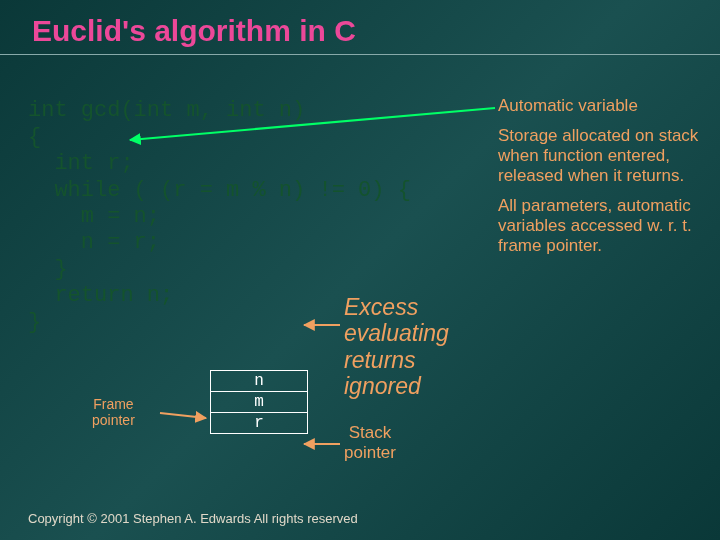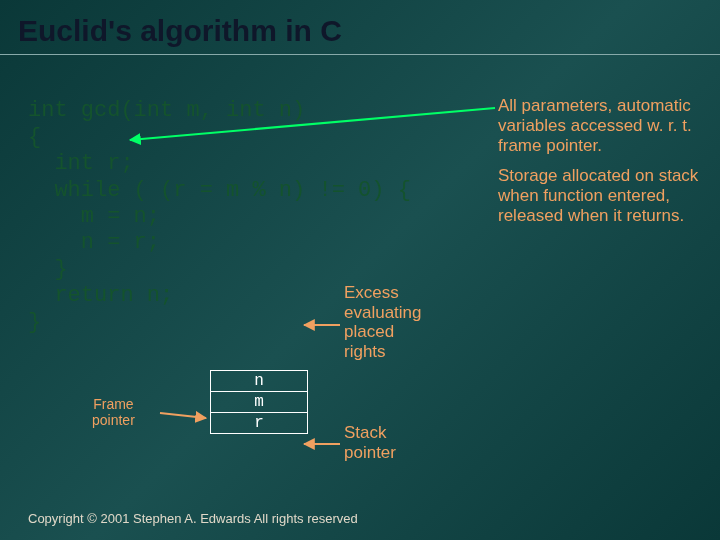--- a/index.html
+++ b/index.html
@@ -7,24 +7,24 @@
     padding: 0;
     width: 720px;
     height: 540px;
     background: linear-gradient(135deg, #0a3838 0%, #1a5050 50%, #0a3838 100%);
     font-family: Arial, Helvetica, sans-serif;
     color: #f0a060;
     overflow: hidden;
     position: relative;
   }
   .title {
-    color: #0f172a;
+    color: #ec4899;
     font-size: 30px;
     font-weight: bold;
-    padding: 14px 0 6px 18px;
+    padding: 14px 0 6px 32px;
   }
   .title-underline {
     border-top: 1px solid #8aa;
     margin: 0 0 0 0;
   }
   .code {
     position: absolute;
     top: 72px;
     left: 28px;
     font-family: "Courier New", monospace;
@@ -64,31 +64,33 @@
     border: 1px solid #fff;
     color: #fff;
     font-family: "Courier New", monospace;
     font-size: 16px;
     text-align: center;
     width: 88px;
     padding: 1px 4px;
   }
   .excess-label {
     position: absolute;
-    top: 283px;
+    top: 294px;
     left: 344px;
-    font-size: 17px;
+    font-size: 23px;
     line-height: 1.15;
+    font-style: italic;
   }
   .stack-pointer-label {
     position: absolute;
     top: 423px;
     left: 344px;
     font-size: 17px;
     line-height: 1.15;
+    text-align: center;
   }
   .copyright {
     position: absolute;
     bottom: 14px;
     left: 28px;
     font-size: 13px;
     color: #e0d8c8;
     text-align: right;
   }
   svg.overlay {
@@ -110,22 +112,23 @@
 <span>  int r;</span>
 <span>  while ( (r = m % n) != 0) {</span>
 <span>    m = n;</span>
 <span>    n = r;</span>
 <span>  }</span>
 <span>  return n;</span>
 <span>}</span>
 </div>
 
 <div class="right-col">
+  <div class="para">Automatic variable</div>
+  <div class="para">Storage allocated on stack when function entered, released when it returns.</div>
   <div class="para">All parameters, automatic variables accessed w. r. t. frame pointer.</div>
-  <div class="para">Storage allocated on stack when function entered, released when it returns.</div>
 </div>
 
 <div class="frame-pointer-label">
   <span>Frame</span><br>
   <span>pointer</span>
 </div>
 
 <table class="stack-table">
   <tbody>
       <tr>
@@ -136,22 +139,22 @@
       </tr>
   <tr>
         <td>r</td>
       </tr>
 </tbody>
   </table>
 
 <div class="excess-label">
   <span>Excess</span><br>
   <span>evaluating</span><br>
-  <span>placed</span><br>
-  <span>rights</span>
+  <span>returns</span><br>
+  <span>ignored</span>
 </div>
 
 <div class="stack-pointer-label">
   <span>Stack</span><br>
   <span>pointer</span>
 </div>
 
 <div class="copyright">Copyright © 2001 Stephen A. Edwards  All rights reserved</div>
 
 <svg class="overlay" width="720" height="540">

